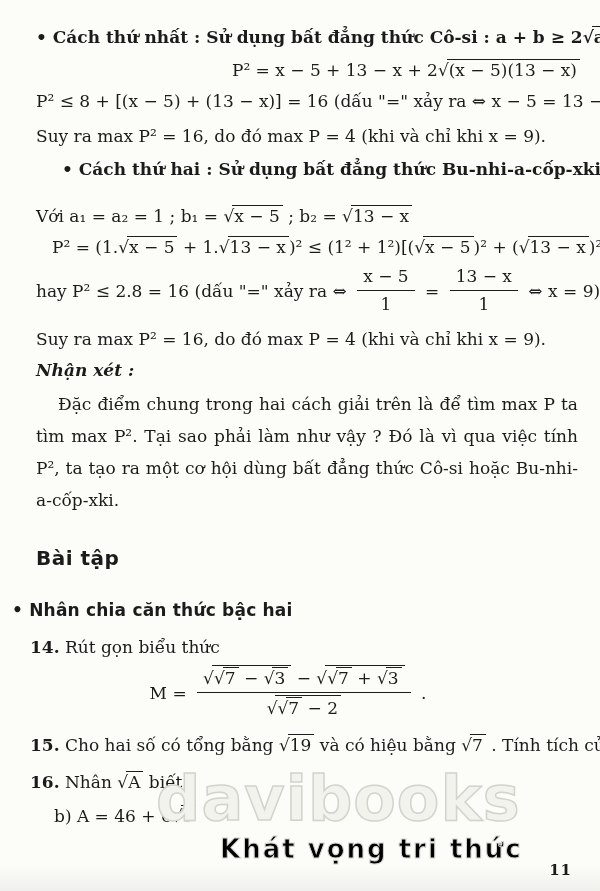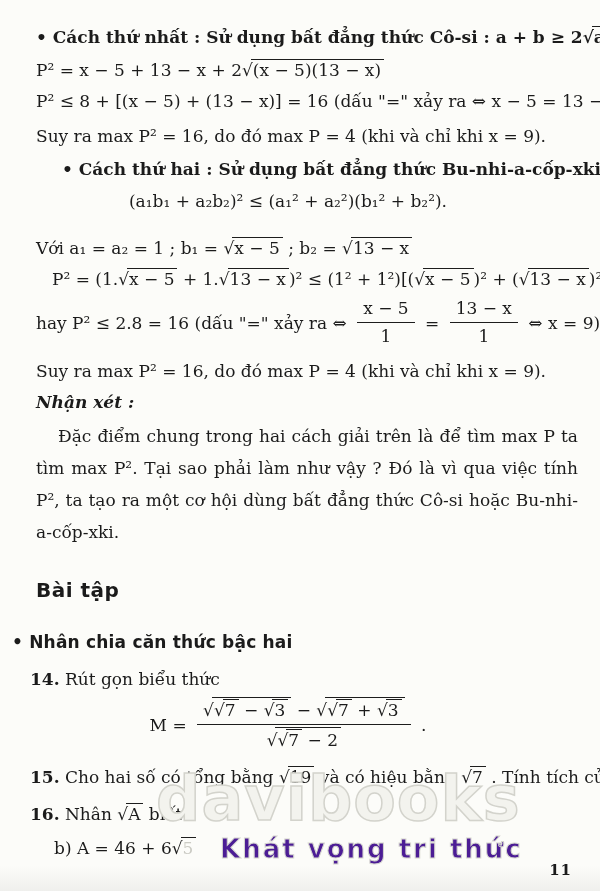--- a/index.html
+++ b/index.html
@@ -53,40 +53,39 @@
   
   .watermark { position:absolute; left:156px; top:768px; pointer-events:none; }
   .wm-brand {
     font-family:"DejaVu Sans","Liberation Sans",sans-serif;
     font-weight:bold; font-size:62px; line-height:1;
     color:#f3f3ee; -webkit-text-stroke:1.5px #d3d3cc; letter-spacing:1px;
   }
   .wm-slogan {
     font-family:"DejaVu Sans","Liberation Sans",sans-serif;
     font-weight:bold; font-size:26px; line-height:1;
-    color:#4c1d95; -webkit-text-stroke:1px #d6d6d0;
+    color:#000000; -webkit-text-stroke:1px #d6d6d0;
     margin:6px 0 0 64px; letter-spacing:2px;
   }
   .pagenum {
     position:absolute; right:28px; bottom:12px;
     font-size:15px; font-weight:bold; letter-spacing:1px;
   }
 </style>
 </head>
 <body>
 
 <div class="page">
   <div class="content">
 
     <div class="line bold" style="margin-top:4px; margin-bottom:10px;"><span>• Cách thứ nhất : Sử dụng bất đẳng thức Cô-si : a + b ≥ 2</span><span class="sqrt"><span class="rsign">√</span><span class="rad"><span>ab</span></span></span></div>
-    <div class="line" style="margin-bottom:8px;"><span>P² = x − 5 + 13 − x + 2</span><span class="sqrt"><span class="rsign">√</span><span class="rad"><span>(x − 5)(13 − x)</span></span></span></div>
+    <div class="line" style="margin-bottom:8px;text-align:right;"><span>P² = x − 5 + 13 − x + 2</span><span class="sqrt"><span class="rsign">√</span><span class="rad"><span>(x − 5)(13 − x)</span></span></span></div>
     <div class="line" style="margin-bottom:12px;"><span>P² ≤ 8 + [(x − 5) + (13 − x)] = 16 (dấu "=" xảy ra ⇔ x − 5 = 13 − x ⇔ x = 9).</span></div>
     <div class="line" style="margin-bottom:10px;"><span>Suy ra max P² = 16, do đó max P = 4 (khi và chỉ khi x = 9).</span></div>
     <div class="line bold" style="margin-bottom:9px;margin-left:26px;"><span>• Cách thứ hai : Sử dụng bất đẳng thức Bu-nhi-a-cốp-xki</span></div>
-    <div class="line center" style="margin-bottom:10px; margin-right:40px;"><span>(a₁b₁ + a₂b₂)² ≤ (a₁² + a₂²)(b₁² + b₂²).</span></div>
     <div class="line" style="margin-bottom:8px;margin-top:24px;"><span>Với a₁ = a₂ = 1 ; b₁ = </span><span class="sqrt"><span class="rsign">√</span><span class="rad"><span>x − 5</span></span></span><span> ; b₂ = </span><span class="sqrt"><span class="rsign">√</span><span class="rad"><span>13 − x</span></span></span></div>
     <div class="line indent1" style="margin-bottom:6px;"><span>P² = (1.</span><span class="sqrt"><span class="rsign">√</span><span class="rad"><span>x − 5</span></span></span><span> + 1.</span><span class="sqrt"><span class="rsign">√</span><span class="rad"><span>13 − x</span></span></span><span>)² ≤ (1² + 1²)[(</span><span class="sqrt"><span class="rsign">√</span><span class="rad"><span>x − 5</span></span></span><span>)² + (</span><span class="sqrt"><span class="rsign">√</span><span class="rad"><span>13 − x</span></span></span><span>)²]</span></div>
     <div class="line" style="margin-bottom:8px;"><span>hay P² ≤ 2.8 = 16 (dấu "=" xảy ra ⇔ </span><span class="frac"><span class="fnum"><span>x − 5</span></span><span class="fden"><span>1</span></span></span><span> = </span><span class="frac"><span class="fnum"><span>13 − x</span></span><span class="fden"><span>1</span></span></span><span> ⇔ x = 9).</span></div>
     <div class="line" style="margin-bottom:8px;"><span>Suy ra max P² = 16, do đó max P = 4 (khi và chỉ khi x = 9).</span></div>
     <div class="line remark-label">Nhận xét :</div>
     <p class="para">Đặc điểm chung trong hai cách giải trên là để tìm max P ta tìm max P². Tại sao phải làm như vậy ? Đó là vì qua việc tính P², ta tạo ra một cơ hội dùng bất đẳng thức Cô-si hoặc Bu-nhi-a-cốp-xki.</p>
 
     <h2 class="extitle">Bài tập</h2>
     <h3 class="exsection">• Nhân chia căn thức bậc hai</h3>
 

